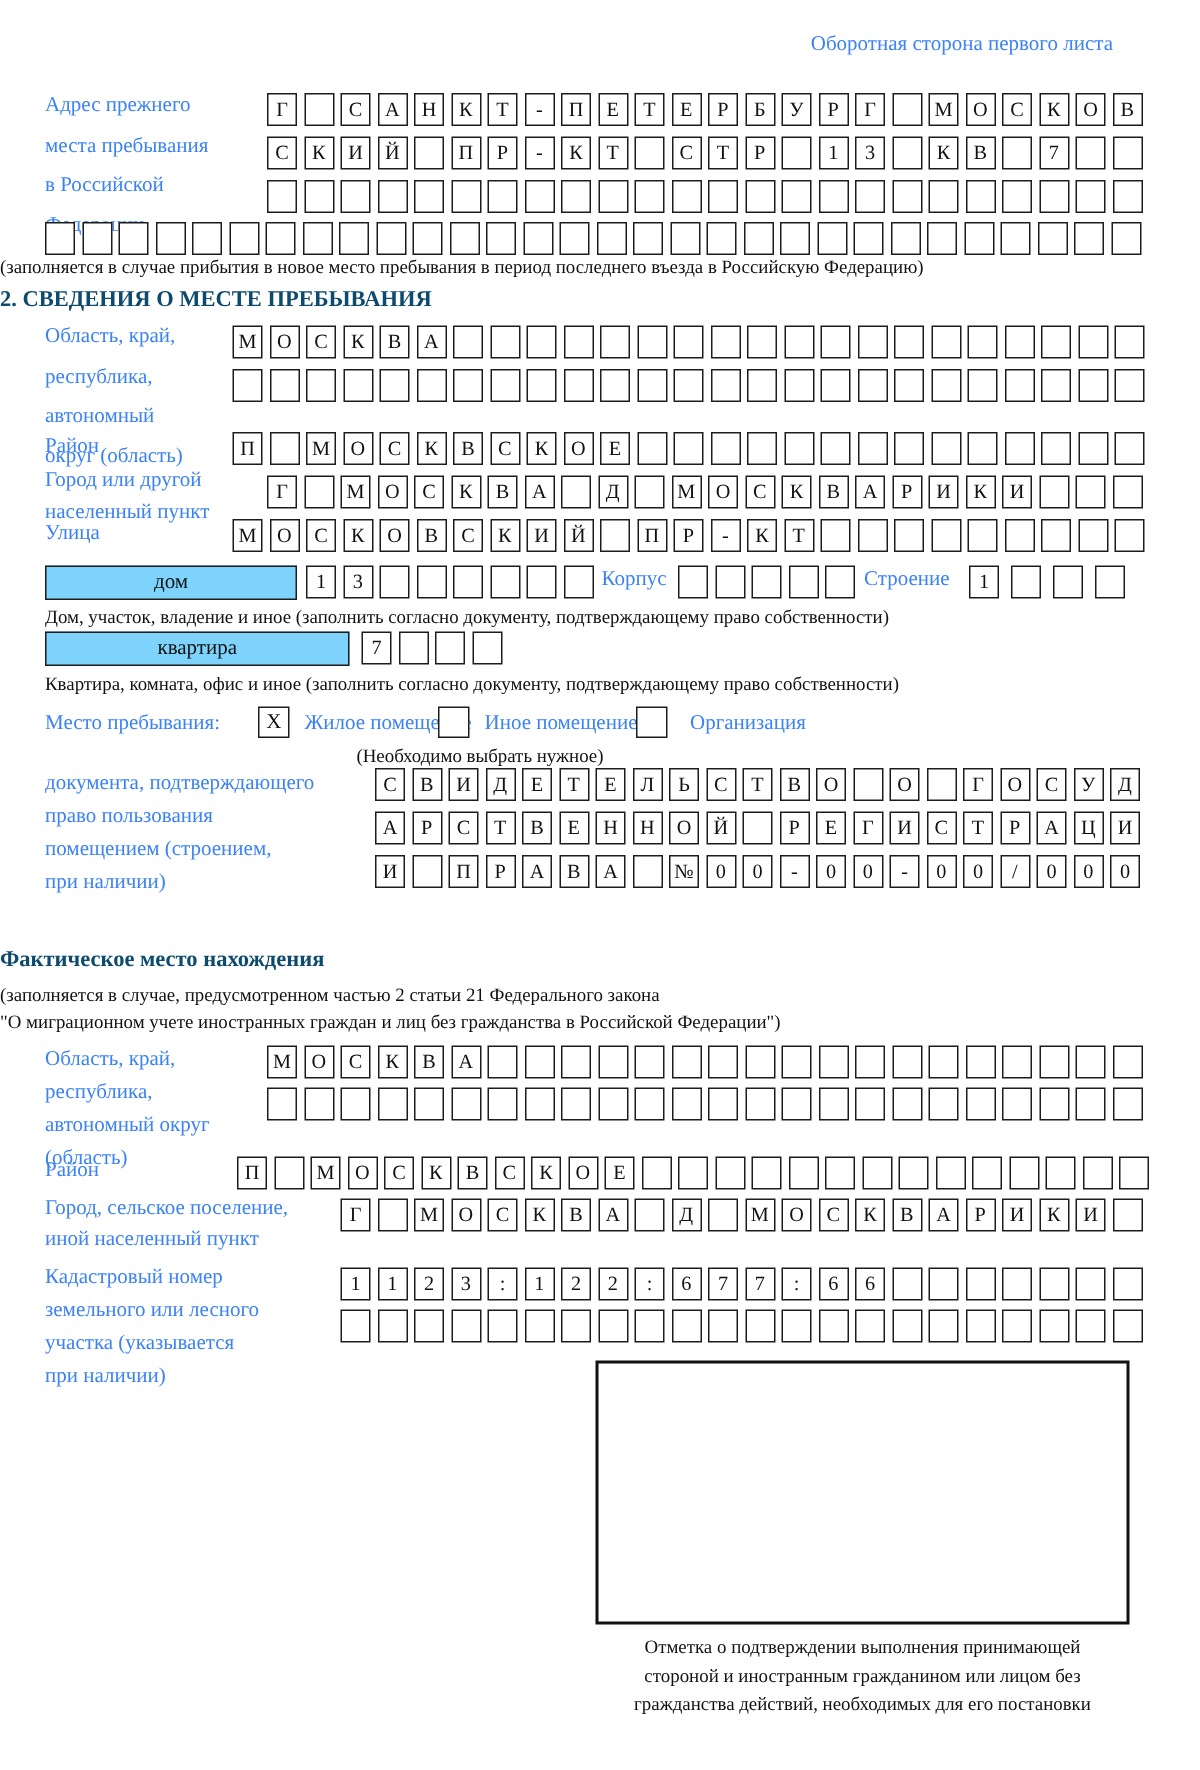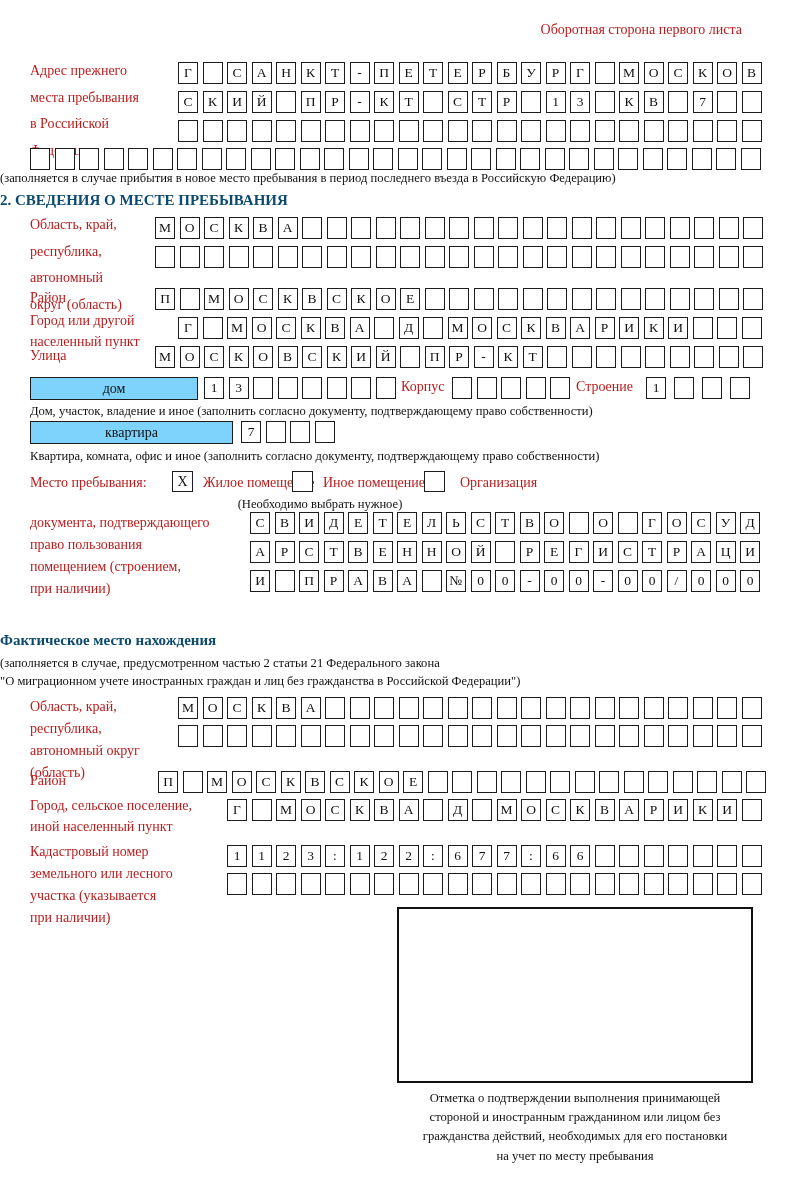--- a/index.html
+++ b/index.html
@@ -1,19 +1,19 @@
 <!DOCTYPE html>
 <html><head>
 <meta charset="utf-8">
 <style>
   html,body{margin:0;padding:0;background:#fff;}
   #page{position:relative;width:800px;height:1180px;background:#fff;color:#111;
         font-family:"Liberation Serif", serif;}
   .abs{position:absolute;}
-  .lbl{font-size:14px;color:#b91c1c;}
+  .lbl{font-size:14px;color:#3b82f6;}
   .note{font-size:12.6px;color:#111;}
   .title{font-weight:bold;font-size:15px;color:#0c4a6e;}
   .center{left:0;width:100%;text-align:left;}
   .boxes{display:flex;gap:4.5px;}
   .wgap{gap:8px;}
   .cell{width:20px;height:22px;border:1.5px solid #1c1c1c;box-sizing:border-box;
         display:flex;align-items:center;justify-content:center;
         font-size:13.5px;background:#fff;flex:0 0 auto;}
   .bigbox{border:1.5px solid #1c1c1c;box-sizing:border-box;height:23px;
         display:flex;align-items:center;justify-content:center;font-size:14px;background:#7dd3fc;}
@@ -598,16 +598,15 @@
       <span class="cell"></span>
       <span class="cell"></span>
       <span class="cell"></span>
     </div>
 
   <div class="abs stamp" style="left:397px;top:907px;width:356px;height:176px;"></div>
   <div class="abs note cap" style="left:380px;top:1089px;width:390px;text-align:center;">
     <div>Отметка о подтверждении выполнения принимающей</div>
     <div>стороной и иностранным гражданином или лицом без</div>
     <div>гражданства действий, необходимых для его постановки</div>
-    <div>на учет по месту пребывания</div>
   </div>
 
 </div>
 
 </body></html>

